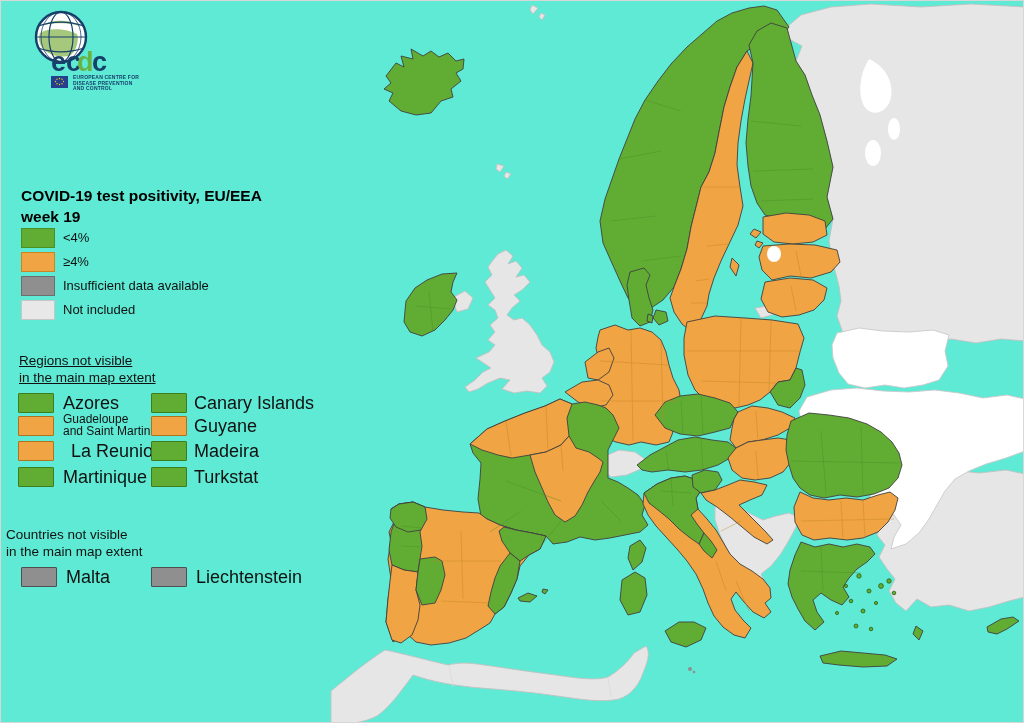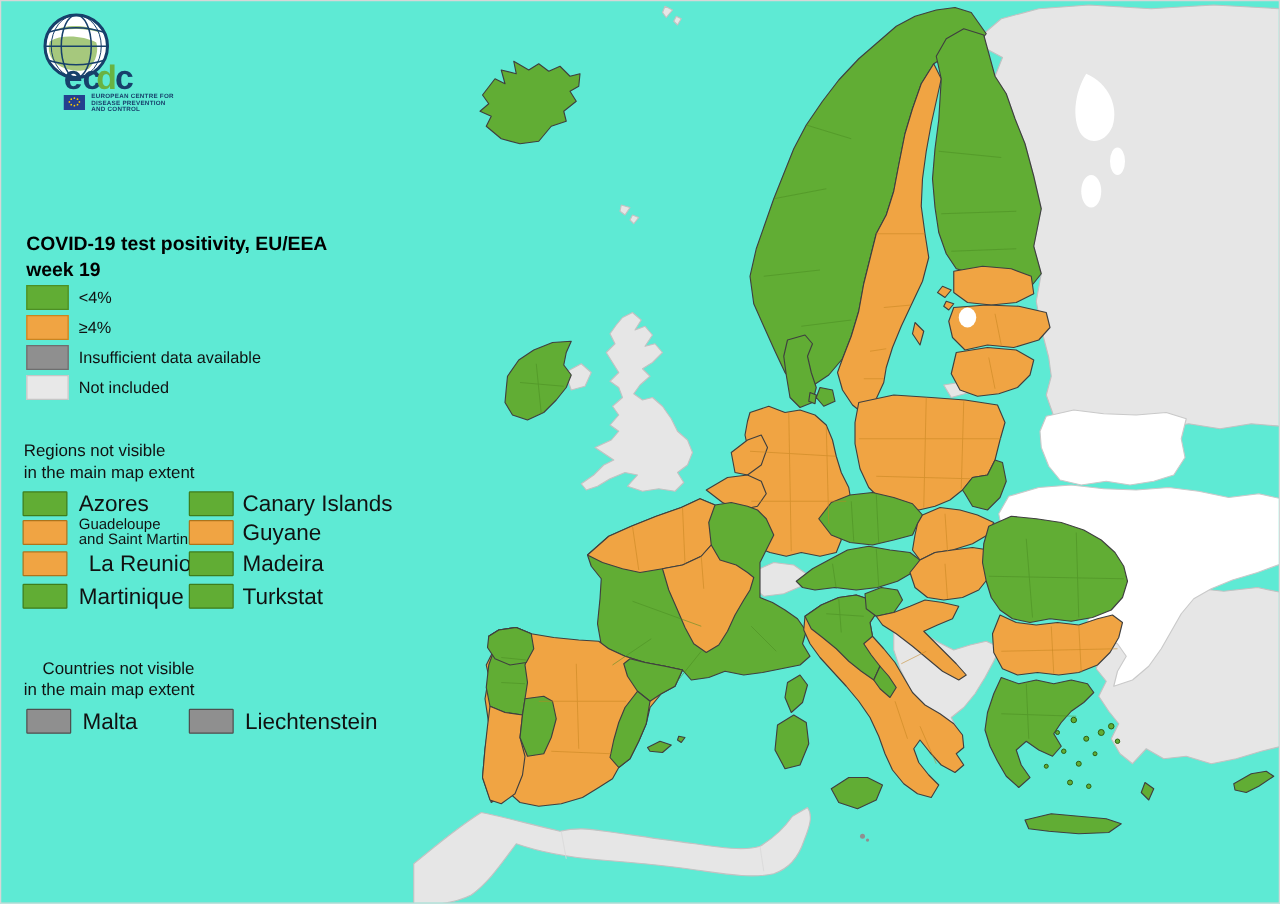--- a/index.html
+++ b/index.html
@@ -192,21 +192,21 @@
     <div class="legend-swatch" style="top: 227px; background: rgb(97, 173, 52); border-color: rgb(76, 143, 36);"></div>
     <div class="legend-label" style="top:227px;">&lt;4%</div>
     <div class="legend-swatch" style="top: 251px; background: rgb(240, 164, 67); border-color: rgb(201, 132, 32);"></div>
     <div class="legend-label" style="top:251px;">≥4%</div>
     <div class="legend-swatch" style="top: 275px; background: rgb(143, 143, 143); border-color: rgb(110, 110, 110);"></div>
     <div class="legend-label" style="top:275px;">Insufficient data available</div>
     <div class="legend-swatch" style="top: 299px; background: rgb(232, 232, 232); border-color: rgb(198, 198, 198);"></div>
     <div class="legend-label" style="top:299px;">Not included</div>
   </div>
 
-  <div class="abs panel-heading" style="left:18px;top:351px;">
+  <div class="abs panel-heading" style="left:18px;top:351px;text-decoration:underline;">
     <div>Regions not visible</div>
     <div>in the main map extent</div>
   </div>
   <div class="abs" style="left:0;top:0;">
     <div class="rg-swatch" style="left: 17px; top: 392px; background: rgb(97, 173, 52); border-color: rgb(62, 125, 27);"></div>
     <div class="rg-label" style="left:62px;top:392px;">Azores</div>
     <div class="rg-swatch" style="left: 150px; top: 392px; background: rgb(97, 173, 52); border-color: rgb(62, 125, 27);"></div>
     <div class="rg-label" style="left:193px;top:392px;">Canary Islands</div>
 
     <div class="rg-swatch" style="left: 17px; top: 415px; background: rgb(240, 164, 67); border-color: rgb(173, 116, 28);"></div>
@@ -219,21 +219,21 @@
     <div class="rg-label" style="left:70px;top:440px;">La Reunion</div>
     <div class="rg-swatch" style="left: 150px; top: 440px; background: rgb(97, 173, 52); border-color: rgb(62, 125, 27);"></div>
     <div class="rg-label" style="left:193px;top:440px;">Madeira</div>
 
     <div class="rg-swatch" style="left: 17px; top: 466px; background: rgb(97, 173, 52); border-color: rgb(62, 125, 27);"></div>
     <div class="rg-label" style="left:62px;top:466px;">Martinique</div>
     <div class="rg-swatch" style="left: 150px; top: 466px; background: rgb(97, 173, 52); border-color: rgb(62, 125, 27);"></div>
     <div class="rg-label" style="left:193px;top:466px;">Turkstat</div>
   </div>
 
-  <div class="abs panel-heading" style="left:18px;top:525px;text-align:right;">
+  <div class="abs panel-heading" style="left:5px;top:525px;">
     <div>Countries not visible</div>
     <div>in the main map extent</div>
   </div>
   <div class="abs" style="left:0;top:0;">
     <div class="rg-swatch" style="left: 20px; top: 566px; background: rgb(143, 143, 143); border-color: rgb(79, 79, 79);"></div>
     <div class="rg-label" style="left:65px;top:566px;">Malta</div>
     <div class="rg-swatch" style="left: 150px; top: 566px; background: rgb(143, 143, 143); border-color: rgb(79, 79, 79);"></div>
     <div class="rg-label" style="left:195px;top:566px;">Liechtenstein</div>
   </div>
 

